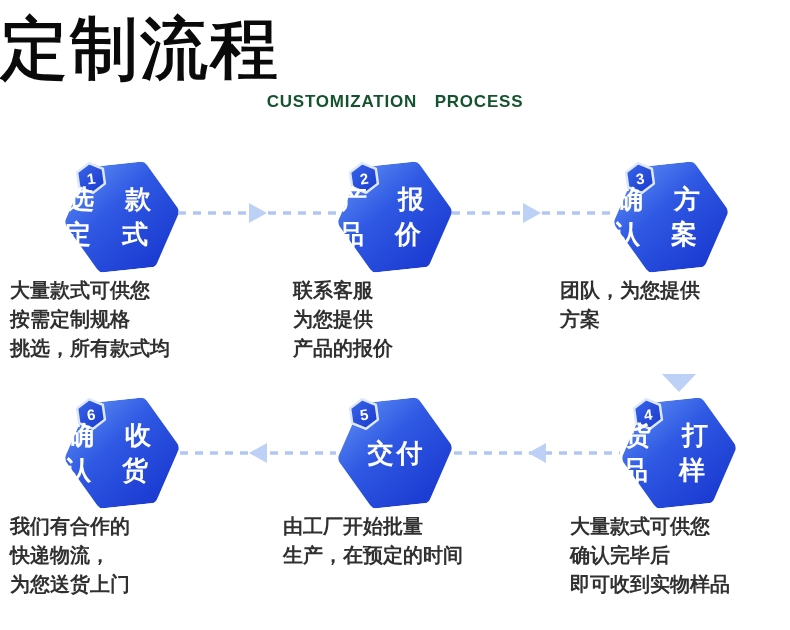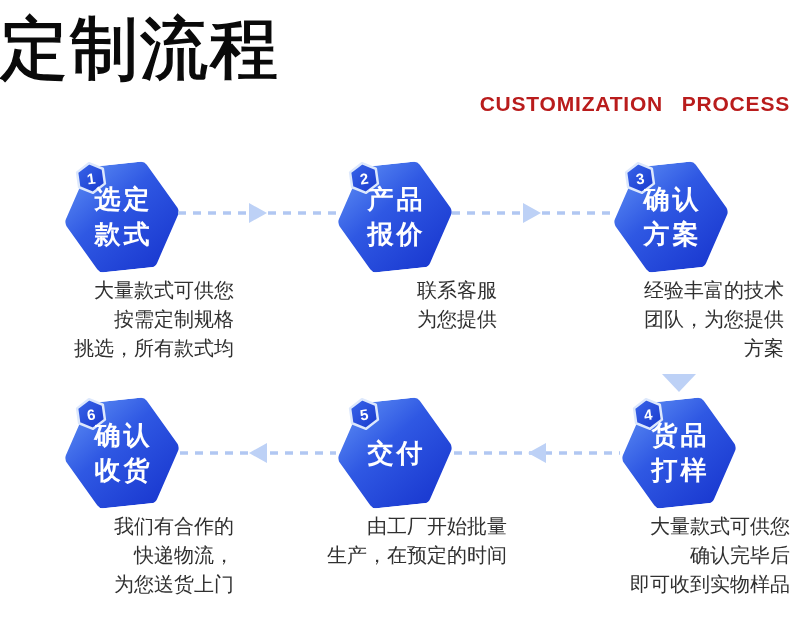--- a/index.html
+++ b/index.html
@@ -8,48 +8,48 @@
     font-family:"Liberation Sans","DejaVu Sans",sans-serif;
   }
   .abs{position:absolute;}
   
   .title{
     left:0;top:6px;width:790px;text-align:left;
     font-size:68px;font-weight:400;color:#0a0a0a;letter-spacing:2px;
     -webkit-text-stroke:1.5px #0a0a0a;line-height:84px;
   }
   .subtitle{
-    left:0;top:92px;width:790px;text-align:right;
-    font-size:21px;font-weight:800;color:#b91c1c;
+    left:0;top:92px;width:790px;text-align:center;
+    font-size:17px;font-weight:800;color:#14532d;
     letter-spacing:0.8px;word-spacing:12px;
   }
   
   .hex-step{width:114px;height:106px;}
   .hexsvg{position:absolute;left:0;top:0;width:114px;height:106px;transform:rotate(-6deg);}
   .hexpoly{fill:url(#hexGrad);stroke:url(#hexGrad);stroke-width:14;stroke-linejoin:round;}
   .hex-label{
     position:absolute;left:0;top:0;width:114px;height:106px;
-    display:flex;flex-direction:column;align-items:center;justify-content:center;
+    display:flex;flex-direction:row;align-items:center;justify-content:center;
     color:#ffffff;font-size:26px;font-weight:700;line-height:35px;letter-spacing:3px;
     text-indent:3px;
   }
   .badge{position:absolute;left:9px;top:-3px;width:34px;height:34px;transform:rotate(-8deg);}
   .badge svg{position:absolute;left:0;top:0;width:34px;height:34px;}
   .badgepoly{fill:url(#badgeGrad);stroke:#dde8fc;stroke-width:2.5;stroke-linejoin:round;}
   .badge-num{
     position:absolute;left:0;top:0;width:34px;height:34px;
     display:flex;align-items:center;justify-content:center;
     color:#ffffff;font-size:15px;font-weight:700;
   }
   
   .dash{stroke:#b1c7f2;stroke-width:3.5;stroke-dasharray:8 7;fill:none;}
   .tri{fill:#bdd1f6;}
   
   .desc{
-    text-align:right;color:#303030;font-size:20px;line-height:29px;font-weight:400;
+    text-align:left;color:#303030;font-size:20px;line-height:29px;font-weight:700;
   }
 </style>
 </head>
 <body>
 
 <svg width="0" height="0" style="position:absolute" aria-hidden="true">
   <defs>
     <linearGradient id="hexGrad" x1="0%" y1="0%" x2="80%" y2="100%">
       <stop offset="0%" stop-color="#5b8bf3"></stop>
       <stop offset="45%" stop-color="#2f58e3"></stop>
@@ -181,23 +181,23 @@
 </svg>
 
 <div class="abs desc" style="left:10px;top:276px;width:224px">
   <div>大量款式可供您</div>
   <div>按需定制规格</div>
   <div>挑选，所有款式均</div>
 </div>
 <div class="abs desc" style="left:293px;top:276px;width:204px">
   <div>联系客服</div>
   <div>为您提供</div>
+  <div>产品的报价</div>
 </div>
 <div class="abs desc" style="left:560px;top:276px;width:224px">
-  <div>经验丰富的技术</div>
   <div>团队，为您提供</div>
   <div>方案</div>
 </div>
 <div class="abs desc" style="left:570px;top:512px;width:220px">
   <div>大量款式可供您</div>
   <div>确认完毕后</div>
   <div>即可收到实物样品</div>
 </div>
 <div class="abs desc" style="left:283px;top:512px;width:224px">
   <div>由工厂开始批量</div>

